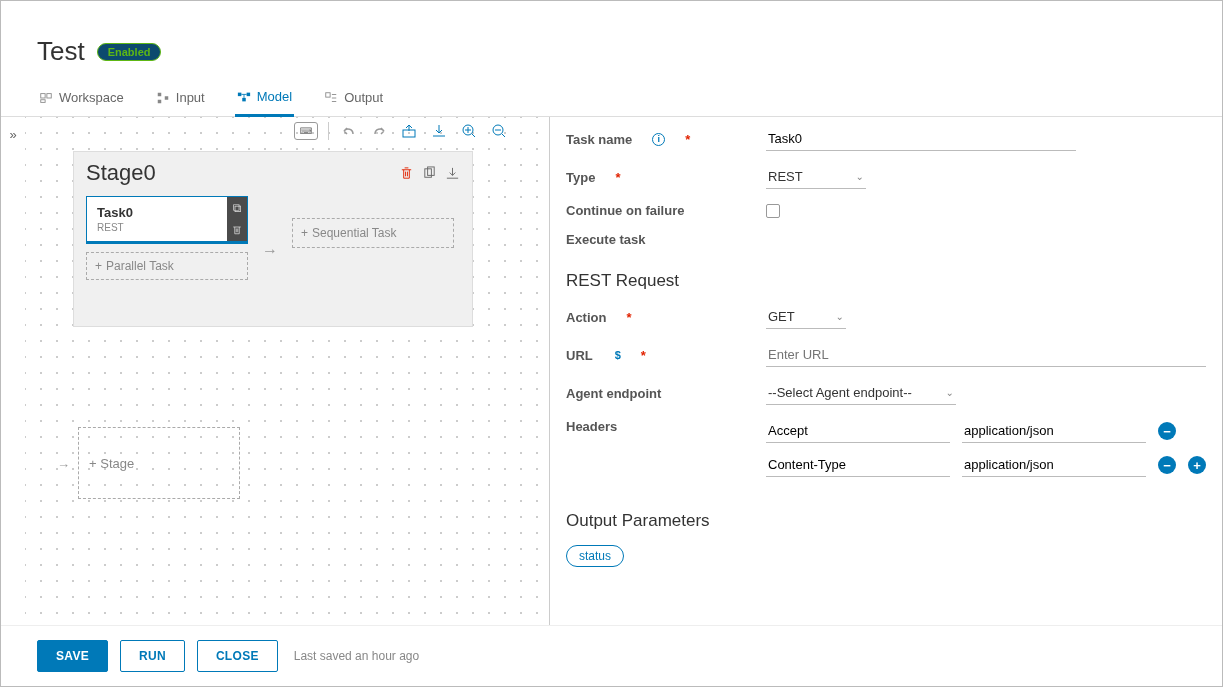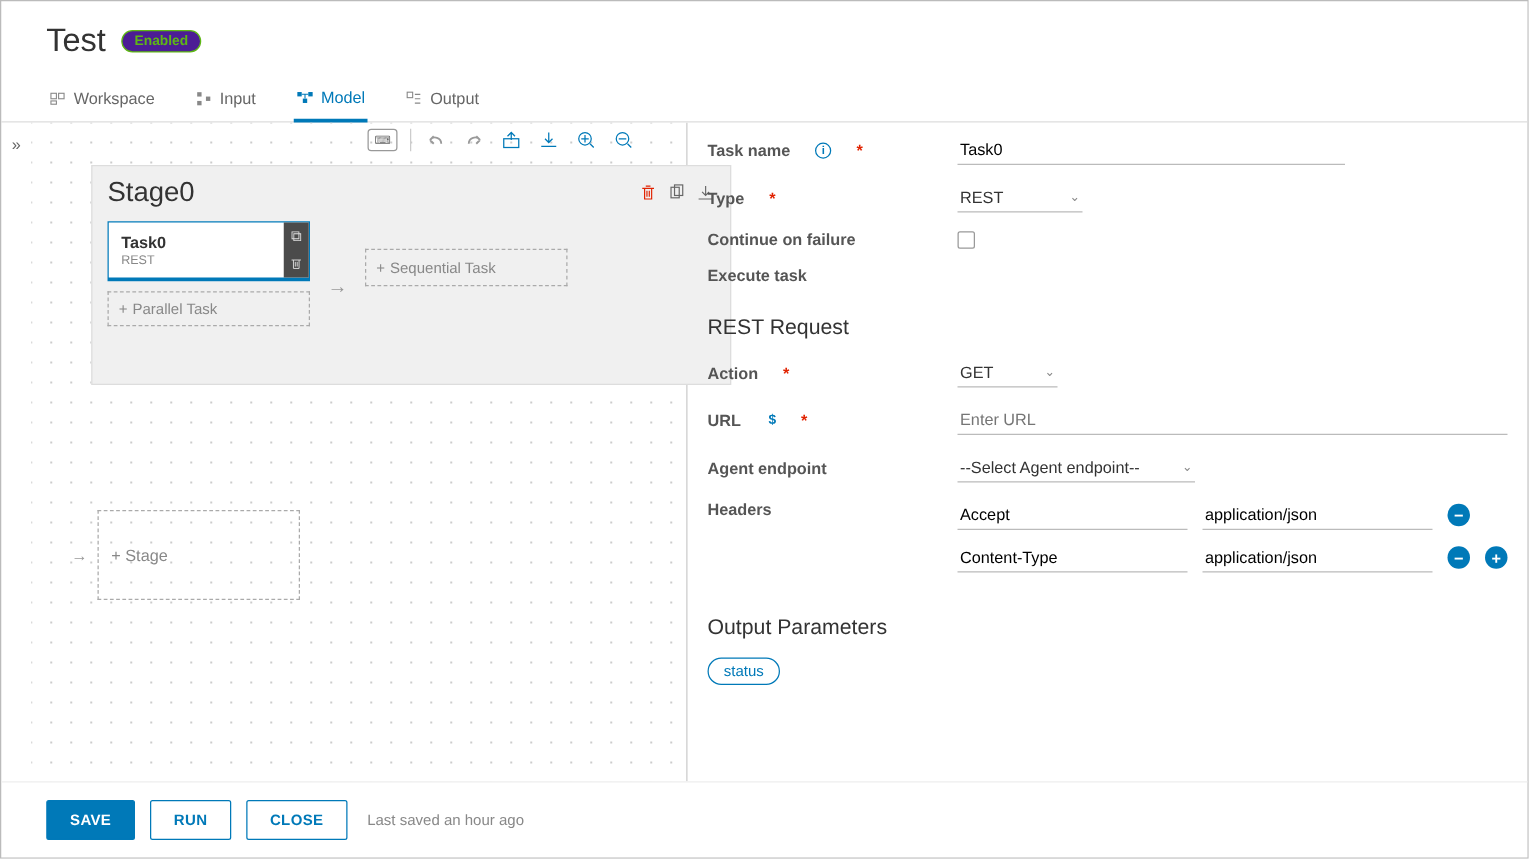--- a/index.html
+++ b/index.html
@@ -1,33 +1,33 @@
 <!DOCTYPE html>
 <html><head>
 <meta charset="utf-8">
 <style>
 * { box-sizing: border-box; margin: 0; padding: 0; }
 body { font-family: -apple-system, BlinkMacSystemFont, "Segoe UI", Arial, sans-serif; font-size: 13px; color: #333; background: #fff; }
 .app { width: 1223px; height: 687px; border: 1px solid #bbb; display: flex; flex-direction: column; position: relative; }
-.header { padding: 16px 36px 8px; display: flex; align-items: center; gap: 12px; }
+.header { padding: 16px 36px 8px; display: flex; align-items: center; gap: 12px; margin-top: 19px; }
 .header h1 { font-size: 26px; font-weight: 400; color: #333; }
-.badge { border: 1px solid #5eb715; color: #5eb715; border-radius: 12px; padding: 2px 10px; font-size: 11px; font-weight: 600; background: #4c1d95; }
+.badge { border: 1px solid #5eb715; color: #5eb715; border-radius: 12px; padding: 2px 10px; font-size: 11px; font-weight: 600; background: #0c4a6e; }
 .tabs { display: flex; gap: 28px; padding: 8px 36px 0; border-bottom: 1px solid #ddd; }
 .tab { display: flex; align-items: center; gap: 6px; padding: 6px 2px 10px; color: #666; cursor: pointer; font-size: 13px; }
 .tab.active { color: #0079b8; border-bottom: 3px solid #0079b8; margin-bottom: -1px; font-weight: 500; }
 .tab-icon { width: 14px; height: 14px; display: inline-flex; }
 .main { flex: 1; display: flex; overflow: hidden; }
 .expand-handle { width: 24px; padding-top: 10px; text-align: center; color: #666; cursor: pointer; }
 .canvas-area { flex: 0 0 525px; position: relative; border-right: 1px solid #ccc; }
 .toolbar { position: absolute; top: 4px; right: 40px; display: flex; gap: 10px; align-items: center; z-index: 2; }
 .tool-btn { width: 20px; height: 20px; display: inline-flex; align-items: center; justify-content: center; color: #666; cursor: pointer; }
 .tool-btn.kbd { border: 1px solid #999; border-radius: 3px; width: 24px; height: 18px; font-size: 9px; }
 .tool-sep { width: 1px; height: 18px; background: #ccc; }
 .canvas { position: absolute; top: 0; left: 0; right: 0; bottom: 0; background-image: radial-gradient(circle, #ccc 1px, transparent 1px); background-size: 16px 16px; background-position: 8px 8px; }
-.stage { position: absolute; top: 34px; left: 48px; width: 512px; height: 176px; background: #f0f0f0; border: 1px solid #ddd; padding: 8px 12px; }
+.stage { position: absolute; top: 34px; left: 48px; width: 400px; height: 176px; background: #f0f0f0; border: 1px solid #ddd; padding: 8px 12px; }
 .stage-header { display: flex; justify-content: space-between; align-items: center; margin-bottom: 10px; }
 .stage-title { font-size: 22px; font-weight: 400; }
 .stage-icons { display: flex; gap: 8px; color: #666; }
 .stage-icons .del { color: #e12200; }
 .task-area { display: flex; gap: 14px; align-items: flex-start; }
 .task-col { display: flex; flex-direction: column; gap: 8px; }
 .task-card { width: 162px; background: #fff; border: 1px solid #0079b8; border-bottom: 3px solid #0079b8; display: flex; position: relative; }
 .task-body { flex: 1; padding: 8px 10px; }
 .task-name { font-size: 13px; font-weight: 600; }
 .task-type { font-size: 10px; color: #888; margin-top: 2px; }

